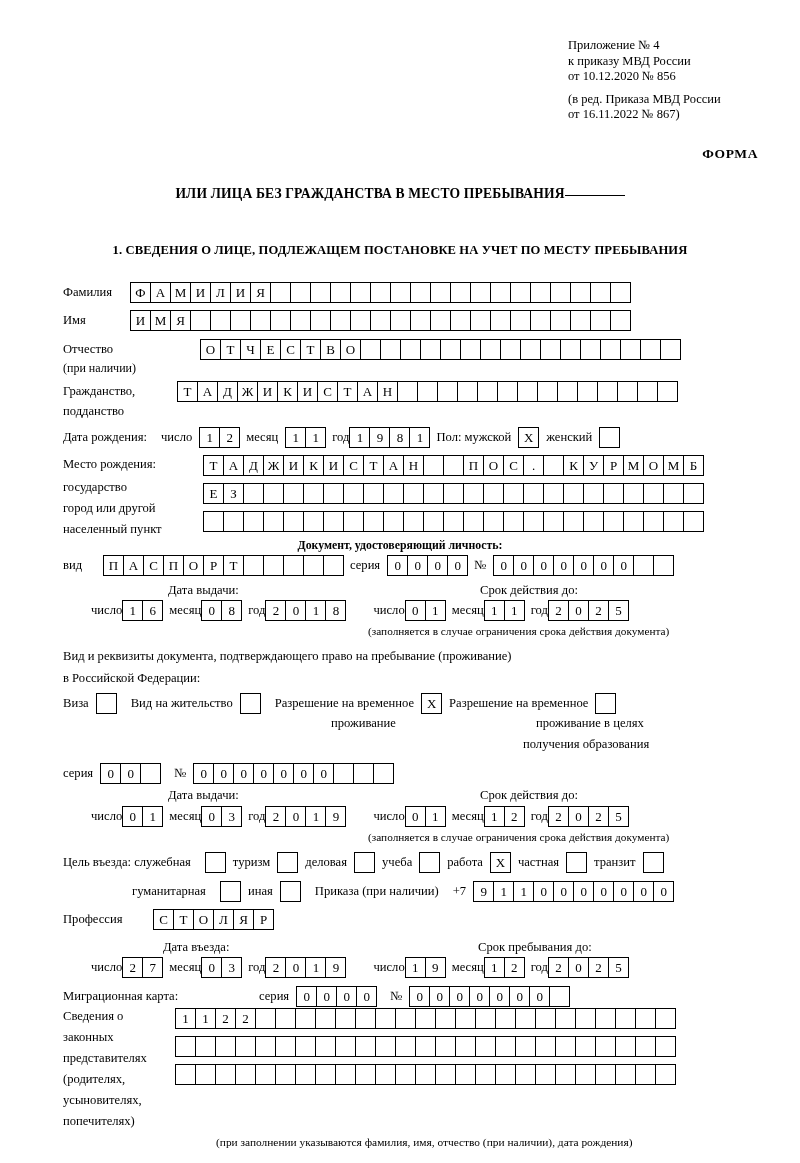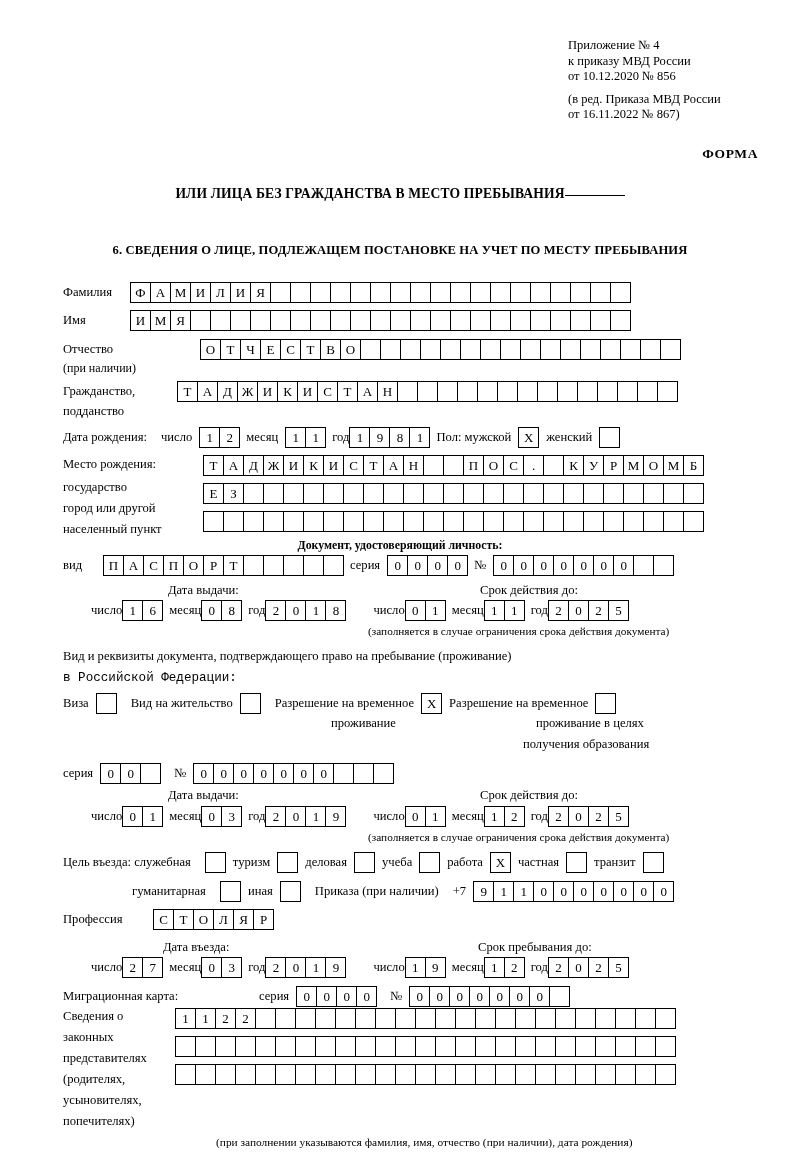--- a/index.html
+++ b/index.html
@@ -139,21 +139,21 @@
     <div>(в ред. Приказа МВД России</div>
     <div>от 16.11.2022 № 867)</div>
   </div>
 
   <div class="forma">ФОРМА</div>
 
   <div class="title">
     <div><span>ИЛИ ЛИЦА БЕЗ ГРАЖДАНСТВА В МЕСТО ПРЕБЫВАНИЯ</span><span class="ul"></span></div>
   </div>
 
-  <div class="section1">6. СВЕДЕНИЯ О ЛИЦЕ, ПОДЛЕЖАЩЕМ ПОСТАНОВКЕ НА УЧЕТ ПО МЕСТУ ПРЕБЫВАНИЯ</div>
+  <div class="section1">1. СВЕДЕНИЯ О ЛИЦЕ, ПОДЛЕЖАЩЕМ ПОСТАНОВКЕ НА УЧЕТ ПО МЕСТУ ПРЕБЫВАНИЯ</div>
 
   <div class="row" style="left:63px; top:282px;">
     <span class="lbl" style="width:67px;">Фамилия</span>
     <span class="boxes" id="surname-boxes">
         <span class="bx">Ф</span>
         <span class="bx">А</span>
         <span class="bx">М</span>
         <span class="bx">И</span>
         <span class="bx">Л</span>
         <span class="bx">И</span>
@@ -488,21 +488,21 @@
         <span class="bx">2</span>
         <span class="bx">0</span>
         <span class="bx">2</span>
         <span class="bx">5</span>
       </span>
   </div>
 
   <div class="note" style="left:368px; top:625px;">(заполняется в случае ограничения срока действия документа)</div>
 
   <div class="plain" style="left:63px; top:649px;">Вид и реквизиты документа, подтверждающего право на пребывание (проживание)</div>
-  <div class="plain" style="left:63px; top:671px;font-family:Liberation Mono, monospace;">в Российской Федерации:</div>
+  <div class="plain" style="left:63px; top:671px;">в Российской Федерации:</div>
 
   <div class="row" style="left:63px; top:693px;">
     <span class="lbl">Виза</span>
     <span class="sp"></span>
     <span class="single"></span>
     <span class="sp"></span>
       <span class="sp"></span>
     <span class="lbl">Вид на жительство</span>
     <span class="sp"></span>
     <span class="single"></span>

